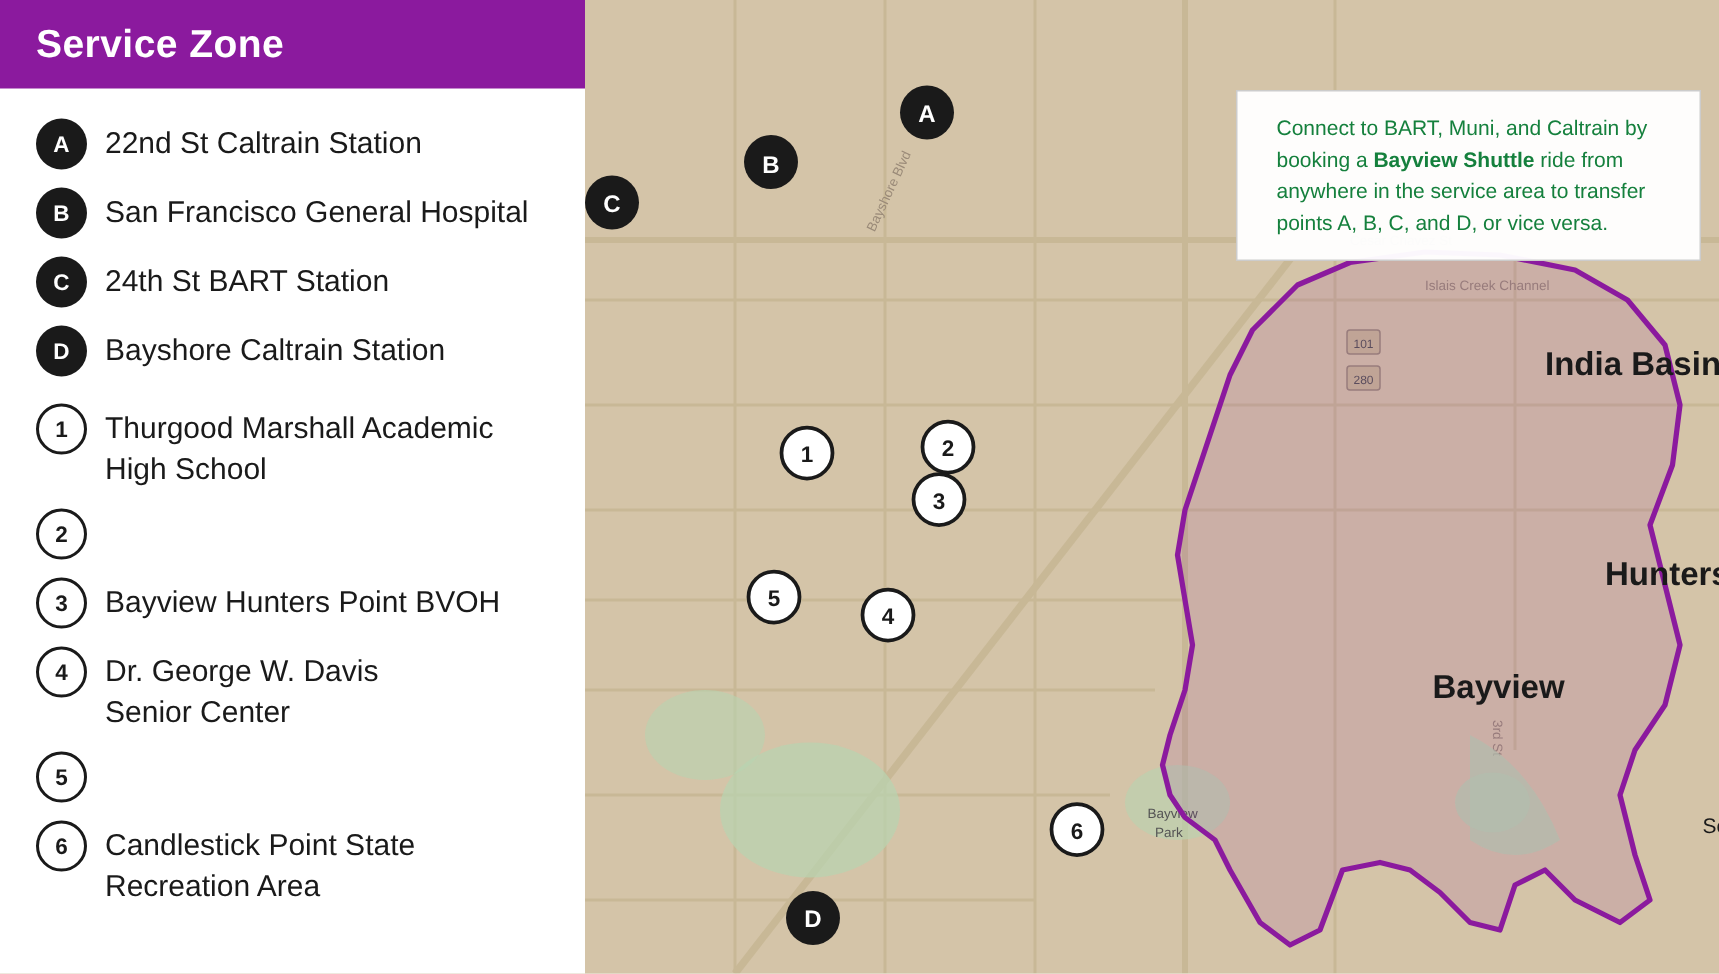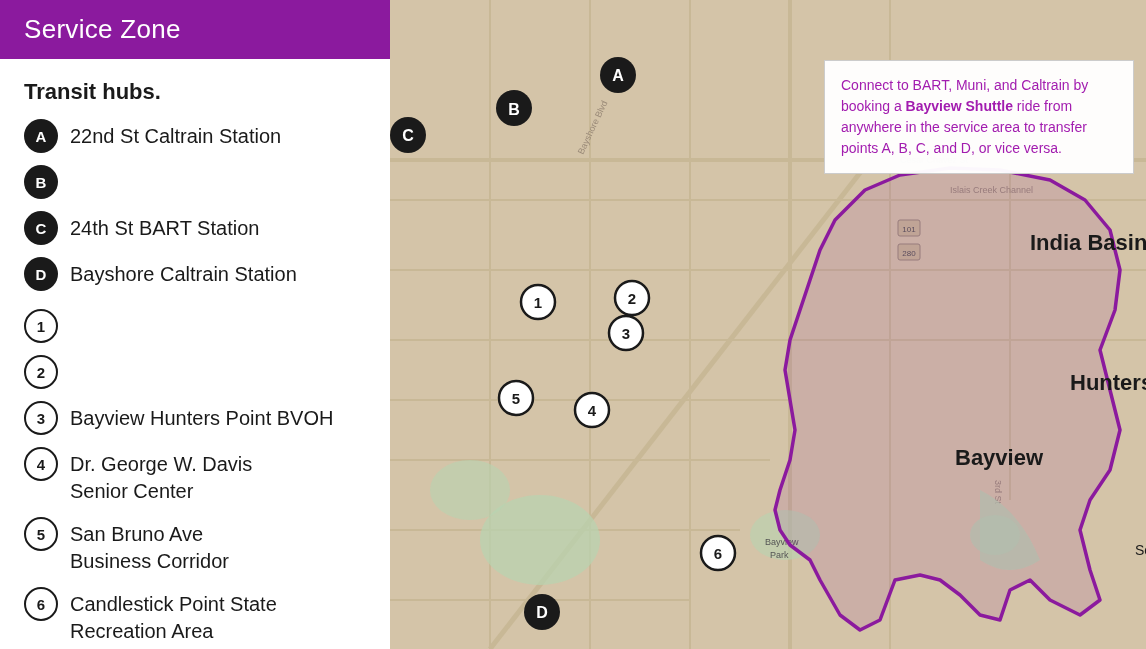--- a/index.html
+++ b/index.html
@@ -19,21 +19,21 @@
       height: 649px;
       background: #fff;
       display: flex;
       flex-direction: column;
     }
 
     .service-zone-header {
       background: #8B1A9E;
       color: #fff;
       font-size: 26px;
-      font-weight: normal;
+      font-weight: bold;
       padding: 14px 24px;
       letter-spacing: 0.3px;
     }
 
     .left-content {
       padding: 20px 24px;
       flex: 1;
       overflow: hidden;
     }
 
@@ -96,25 +96,25 @@
       overflow: hidden;
     }
 
     
     .tooltip-box {
       position: absolute;
       top: 60px;
       right: 12px;
       background: rgba(255,255,255,0.97);
       border: 1px solid #ccc;
-      padding: 14px 16px;
+      padding: 14px 26px;
       max-width: 310px;
       font-size: 14px;
       line-height: 1.5;
-      color: #a21caf;
+      color: #15803d;
       z-index: 10;
     }
 
     .tooltip-box .bold {
       font-weight: bold;
     }
 
     
     .map-svg {
       position: absolute;
@@ -127,59 +127,59 @@
 <body>
 
 <div class="left-panel">
   <div class="service-zone-header">
     <span>Service Zone</span>
   </div>
 
   <div class="left-content">
 
     <div class="section-divider">
-      <div class="section-title">Transit hubs.</div>
       <ul class="hub-list">
         <li class="hub-item">
           <div class="badge-circle">A</div>
           <span class="hub-text">22nd St Caltrain Station</span>
         </li>
         <li class="hub-item">
           <div class="badge-circle">B</div>
+          <span class="hub-text">San Francisco General Hospital</span>
         </li>
         <li class="hub-item">
           <div class="badge-circle">C</div>
           <span class="hub-text">24th St BART Station</span>
         </li>
         <li class="hub-item">
           <div class="badge-circle">D</div>
           <span class="hub-text">Bayshore Caltrain Station</span>
         </li>
       </ul>
     </div>
 
     <div>
       <ul class="dest-list">
         <li class="dest-item">
           <div class="badge-circle outline">1</div>
+          <span class="dest-text">Thurgood Marshall Academic<br>High School</span>
         </li>
         <li class="dest-item">
           <div class="badge-circle outline">2</div>
         </li>
         <li class="dest-item">
           <div class="badge-circle outline">3</div>
           <span class="dest-text">Bayview Hunters Point BVOH</span>
         </li>
         <li class="dest-item">
           <div class="badge-circle outline">4</div>
           <span class="dest-text">Dr. George W. Davis<br>Senior Center</span>
         </li>
         <li class="dest-item">
           <div class="badge-circle outline">5</div>
-          <span class="dest-text">San Bruno Ave<br>Business Corridor</span>
         </li>
         <li class="dest-item">
           <div class="badge-circle outline">6</div>
           <span class="dest-text">Candlestick Point State<br>Recreation Area</span>
         </li>
       </ul>
     </div>
   </div>
 </div>
 

